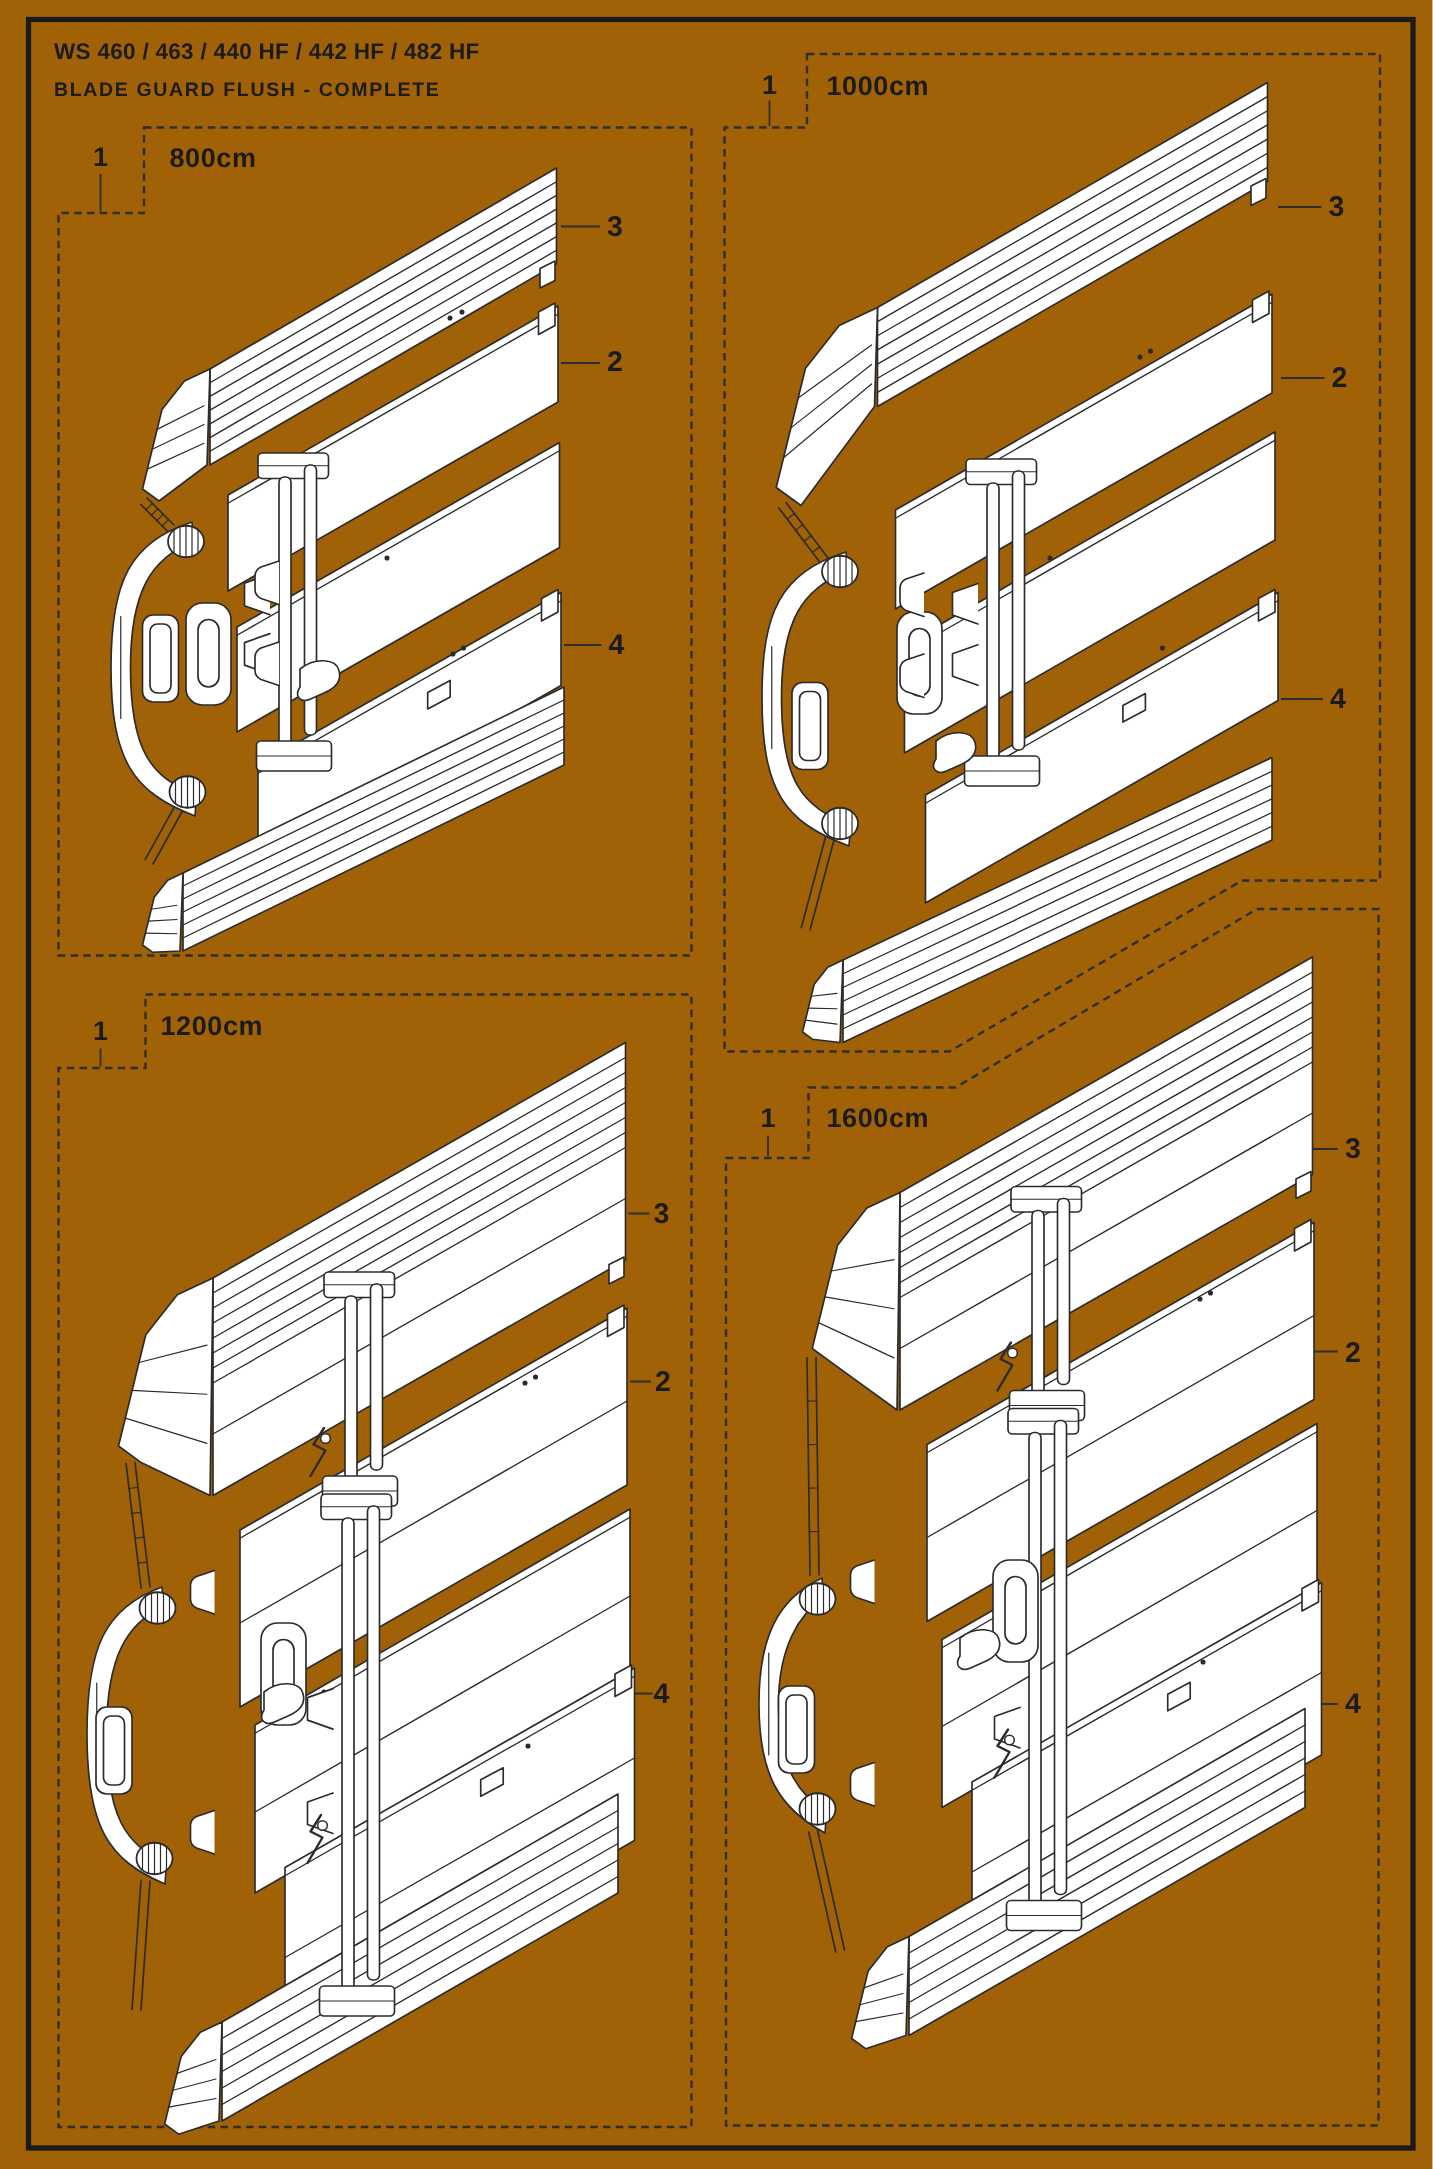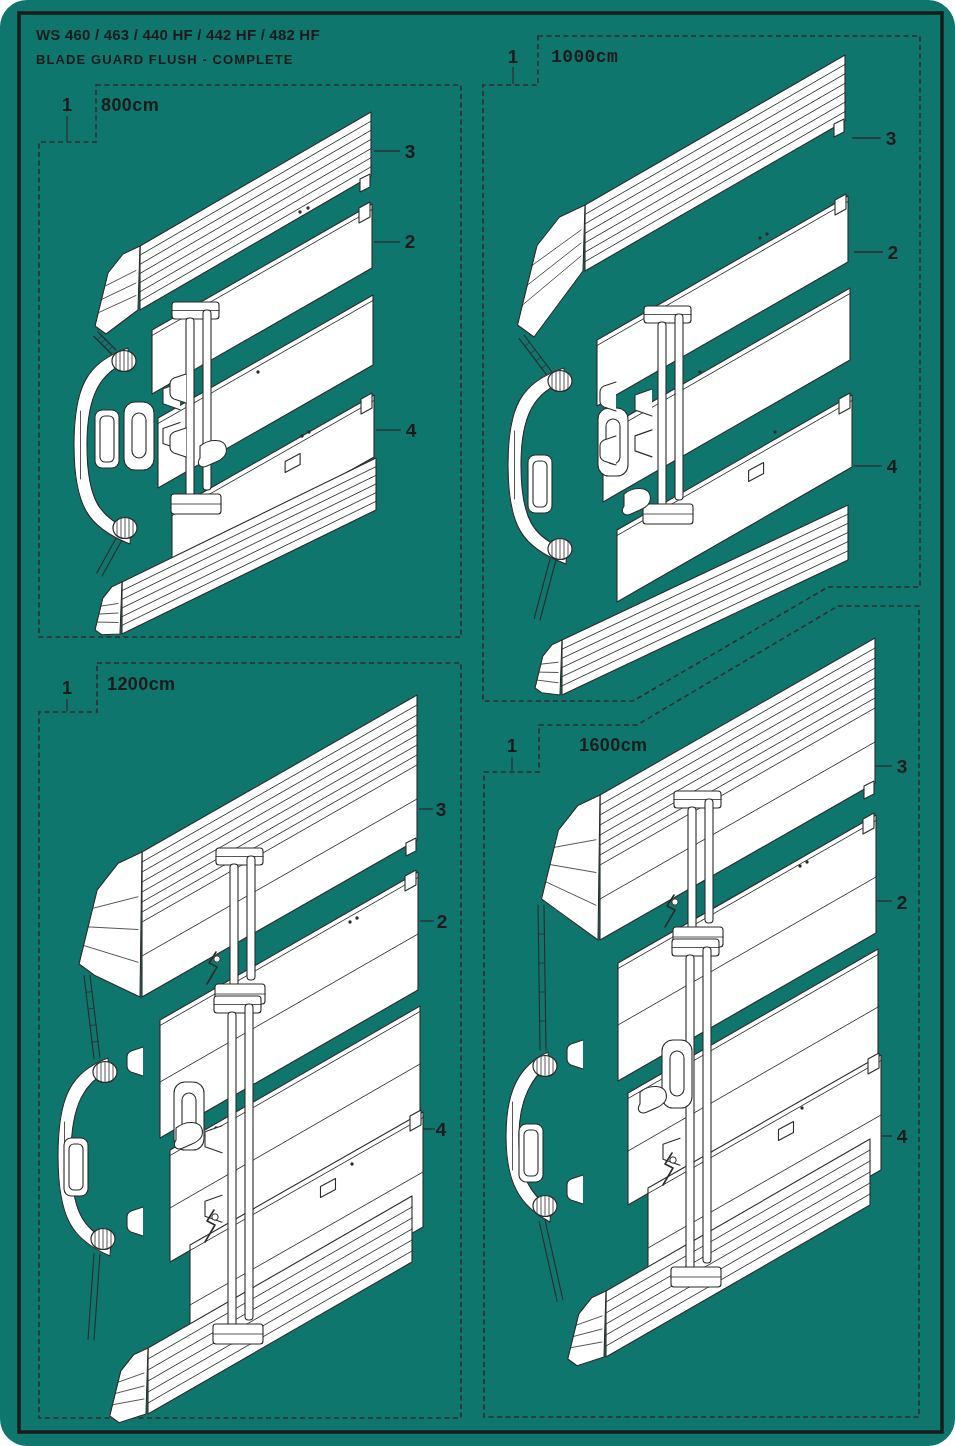--- a/index.html
+++ b/index.html
@@ -1,25 +1,25 @@
 <!DOCTYPE html>
 <html><head>
 <meta charset="utf-8">
 <style>
   html,body{margin:0;padding:0;background:#fff;}
-  .page{position:relative;width:955px;height:1446px;background:#0f766e;overflow:hidden;
-        font-family:"Liberation Sans",sans-serif;color:#1b1b1b;border-radius:27px;}
+  .page{position:relative;width:955px;height:1446px;background:#a16207;overflow:hidden;
+        font-family:"Liberation Sans",sans-serif;color:#1b1b1b;}
   svg{position:absolute;left:0;top:0;}
   .t1{position:absolute;left:36px;top:26px;font-weight:700;font-size:15px;letter-spacing:.2px;white-space:nowrap;}
   .t2{position:absolute;left:36px;top:52px;font-weight:700;font-size:13px;letter-spacing:1.1px;white-space:nowrap;}
   .size{position:absolute;font-weight:700;font-size:18px;letter-spacing:.4px;white-space:nowrap;}
-  #size-800{left:101px;top:95px;}
-  #size-1000{left:551px;top:47px;font-family:Liberation Mono, monospace;}
+  #size-800{left:113px;top:95px;}
+  #size-1000{left:551px;top:47px;}
   #size-1200{left:107px;top:674px;}
-  #size-1600{left:579px;top:735px;}
+  #size-1600{left:551px;top:735px;}
   .item{position:absolute;transform:translate(-50%,-50%);font-weight:700;font-size:18px;}
   #item-800{left:67px;top:105px;}
   #item-1000{left:513px;top:57px;}
   #item-1200{left:67px;top:688px;}
   #item-1600{left:512px;top:746px;}
   .co{position:absolute;transform:translate(-50%,-50%);font-weight:700;font-size:19px;}
   #co-800-3{left:410px;top:152px;}  #co-800-2{left:410px;top:242px;}  #co-800-4{left:411px;top:431px;}
   #co-1000-3{left:891px;top:139px;} #co-1000-2{left:893px;top:253px;} #co-1000-4{left:892px;top:467px;}
   #co-1200-3{left:441px;top:810px;} #co-1200-2{left:442px;top:922px;} #co-1200-4{left:441px;top:1130px;}
   #co-1600-3{left:902px;top:767px;} #co-1600-2{left:902px;top:903px;} #co-1600-4{left:902px;top:1137px;}

